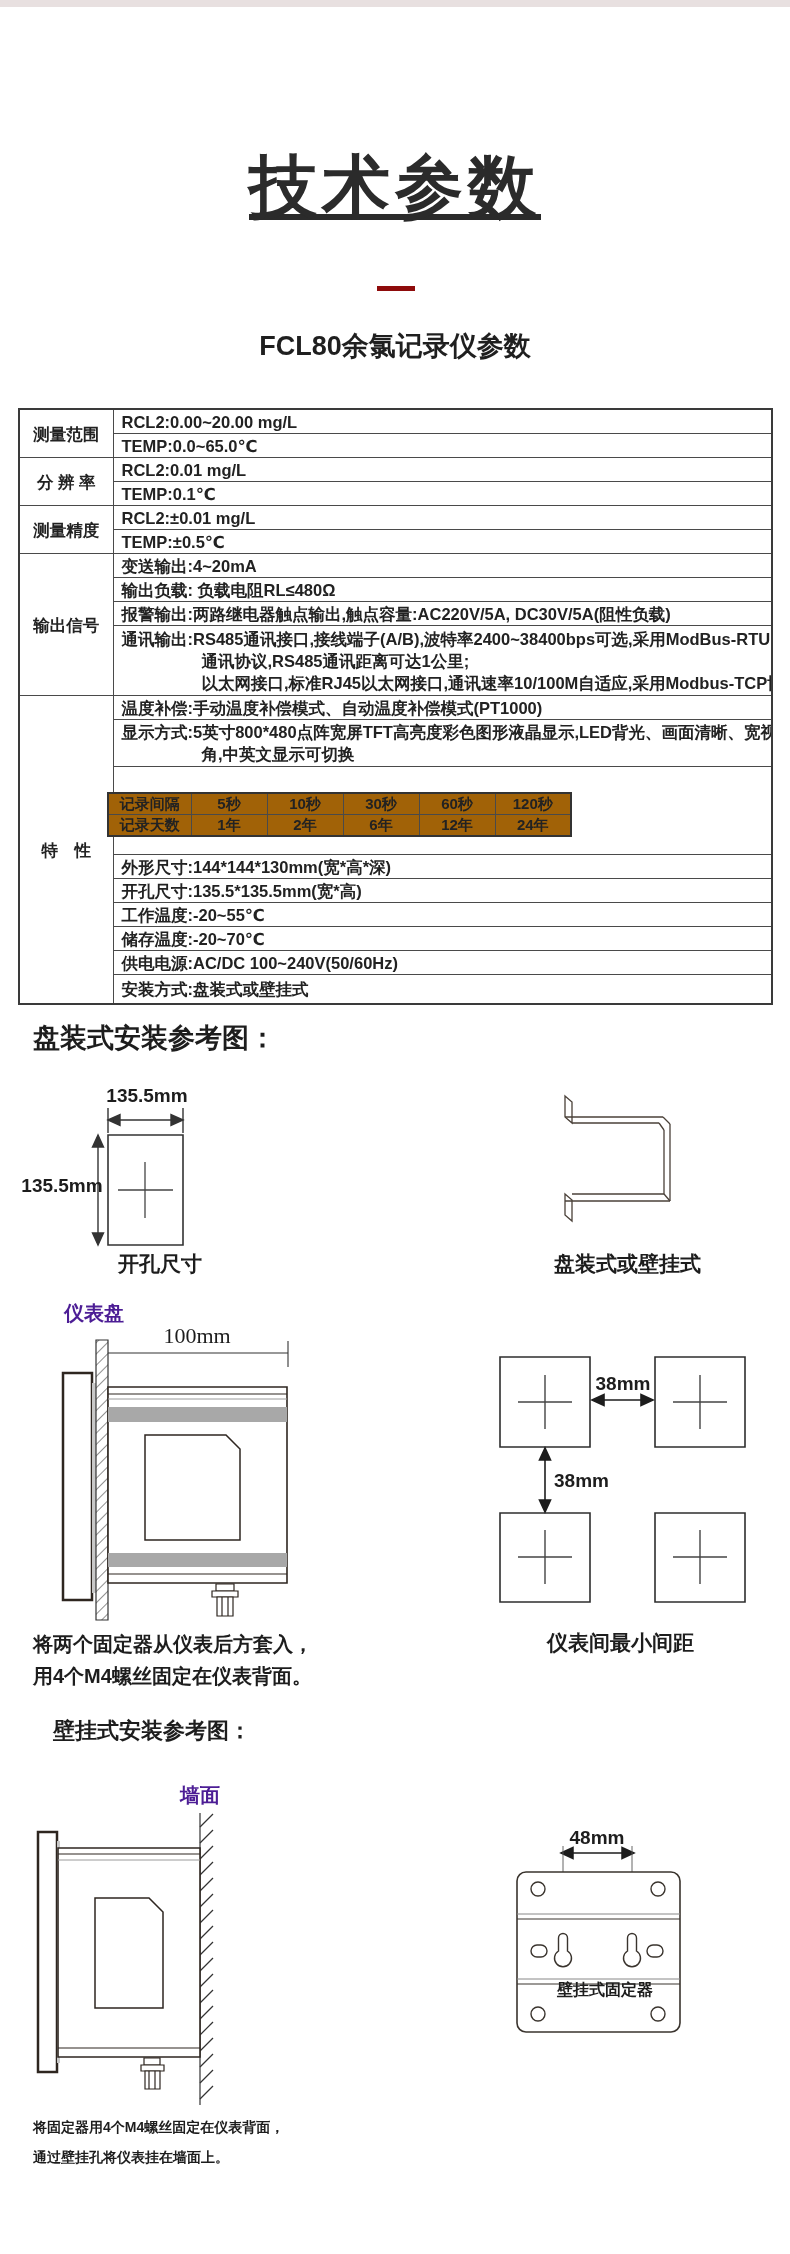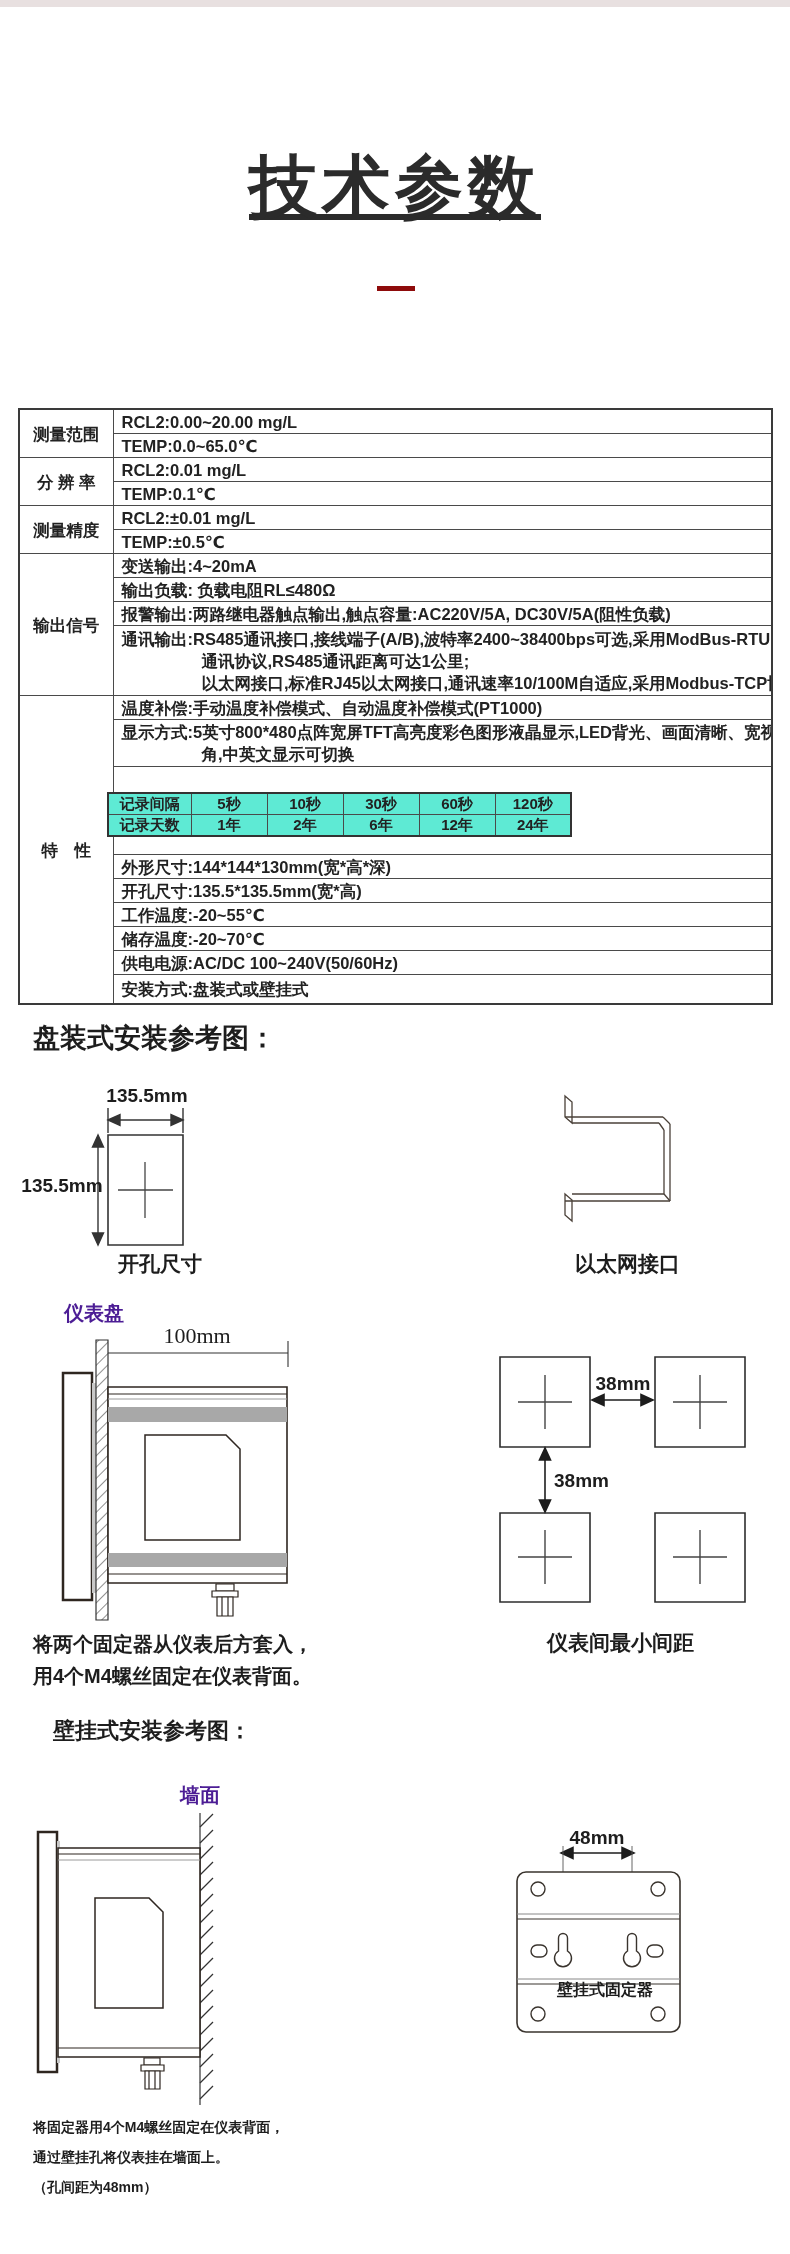--- a/index.html
+++ b/index.html
@@ -15,21 +15,21 @@
   table.spec{position:absolute;left:18px;top:408px;width:755px;border-collapse:collapse;
              table-layout:fixed;font-size:16.5px;font-weight:600;color:#222;}
   table.spec td{border:1px solid #4a4a4a;padding:0 8px;height:23px;line-height:22px;
                 vertical-align:middle;overflow:hidden;white-space:nowrap;}
   table.spec{border:2px solid #3a3a3a;}
   td.lbl{width:94px;text-align:center;vertical-align:top;padding-top:1px;font-weight:700;}
   td.multi{vertical-align:top;line-height:23px;white-space:normal;}
   .hang{padding-left:80px;}
   
   table.rec{position:absolute;left:107px;top:792px;width:463px;border-collapse:collapse;
-            border:2px solid #333;background:#5eead4;font-size:15px;font-weight:600;
+            border:2px solid #333;background:#a16207;font-size:15px;font-weight:600;
             table-layout:fixed;color:#222;}
   table.rec td{border:1px solid #4a4a4a;height:20px;text-align:center;padding:0;line-height:20px;}
   .h1{left:33px;top:1020px;font-size:27px;font-weight:800;color:#1d1d1d;}
   .h2{left:33px;top:1716px;font-size:22px;font-weight:800;color:#1d1d1d;margin-left:20px;}
   .cap{font-size:21px;font-weight:700;color:#1d1d1d;text-align:center;}
   .small-lab{font-size:20px;font-weight:700;color:#4c1d95;}
   .note{font-size:20px;font-weight:600;color:#1d1d1d;line-height:32px;}
   svg{position:absolute;overflow:visible;}
   svg line,svg path,svg rect,svg circle,svg ellipse,svg polyline{vector-effect:non-scaling-stroke;}
   .dimtxt{font-family:"Liberation Sans","DejaVu Sans",sans-serif;font-size:19px;font-weight:700;fill:#1d1d1d;}
@@ -37,20 +37,21 @@
 </style>
 </head>
 <body>
 
 <div class="page">
 
   <div class="abs topbar"></div>
 
   <div class="abs title">技术参数</div>
   <div class="abs dash"></div>
+  <div class="abs subtitle">FCL80余氯记录仪参数</div>
 
   <table class="spec">
     <colgroup>
         <col style="width:94px">
         <col>
       </colgroup>
     <tbody>
         <tr>
       <td class="lbl" rowspan="2">测量范围</td>
       <td>RCL2:0.00~20.00 mg/L</td>
@@ -187,21 +188,21 @@
       <line x1="19" y1="33" x2="106" y2="33"></line>
       <line x1="110" y1="27" x2="117" y2="34"></line>
       <line x1="106" y1="33" x2="111" y2="40"></line>
       <line x1="117" y1="34" x2="117" y2="111"></line>
       <line x1="111" y1="40" x2="111" y2="104"></line>
       <line x1="19" y1="104" x2="111" y2="104"></line>
       <line x1="12" y1="111" x2="117" y2="111"></line>
       <line x1="111" y1="104" x2="117" y2="111"></line>
     </g>
   </svg>
-  <div class="abs cap" style="left:545px;top:1250px;width:165px">以太网接口</div>
+  <div class="abs cap" style="left:545px;top:1250px;width:165px">盘装式或壁挂式</div>
 
   <div class="abs small-lab" style="left:64px;top:1300px">仪表盘</div>
 
   <svg class="abs" style="left:30px;top:1295px" width="300" height="340" viewBox="0 0 300 340">
     <defs>
       <pattern id="hatch1" width="8" height="8" patternUnits="userSpaceOnUse" patternTransform="rotate(45)">
         <line x1="0" y1="0" x2="0" y2="8" stroke="#444" stroke-width="1.2"></line>
       </pattern>
     </defs>
     <text class="dimserif" x="167" y="48" text-anchor="middle">100mm</text>
@@ -340,16 +341,15 @@
     <g fill="#fff" stroke="#3a342e" stroke-width="1.4">
       <rect x="53" y="137" width="16" height="12" rx="6"></rect>
         <rect x="169" y="137" width="16" height="12" rx="6"></rect>
     </g>
   </svg>
   <div class="abs cap" style="left:510px;top:1980px;width:190px;font-size:16px">壁挂式固定器</div>
 
   <div class="abs note" style="left:33px;top:2112px;font-size:14px;line-height:30px">
     <div>将固定器用4个M4螺丝固定在仪表背面，</div>
     <div>通过壁挂孔将仪表挂在墙面上。</div>
-    <div>（孔间距为48mm）</div>
   </div>
 
 </div>
 
 </body></html>

